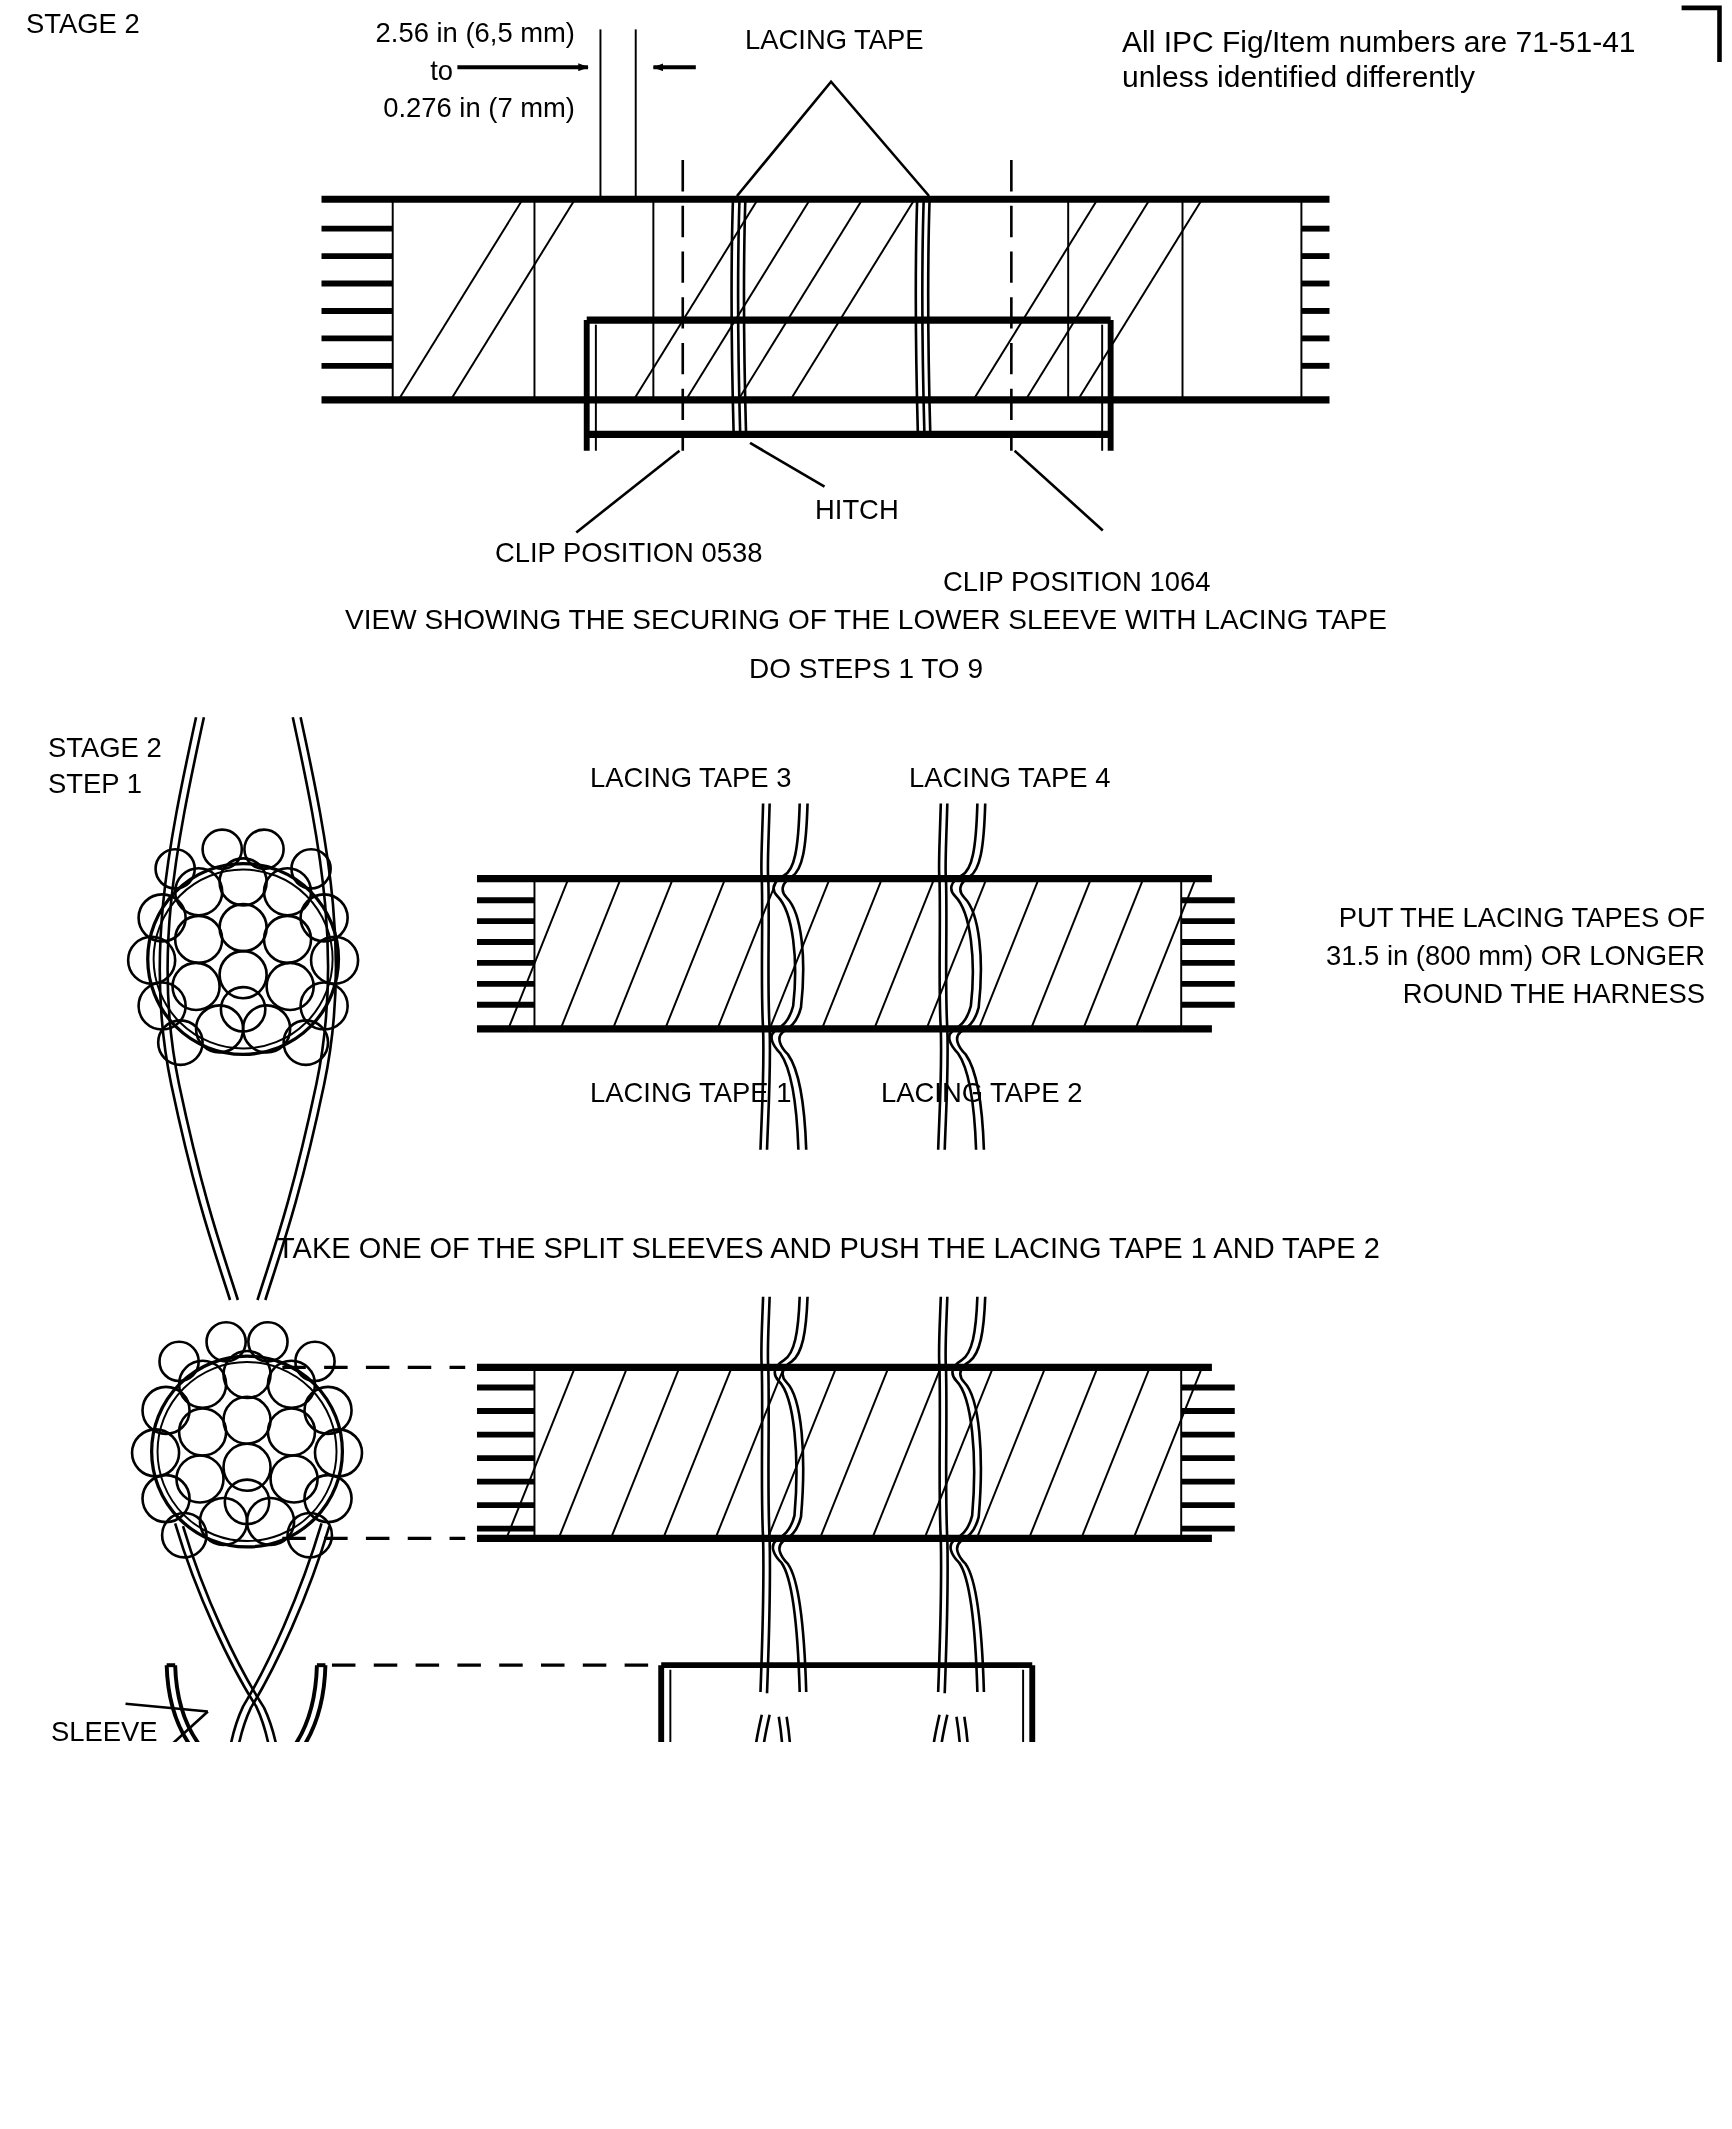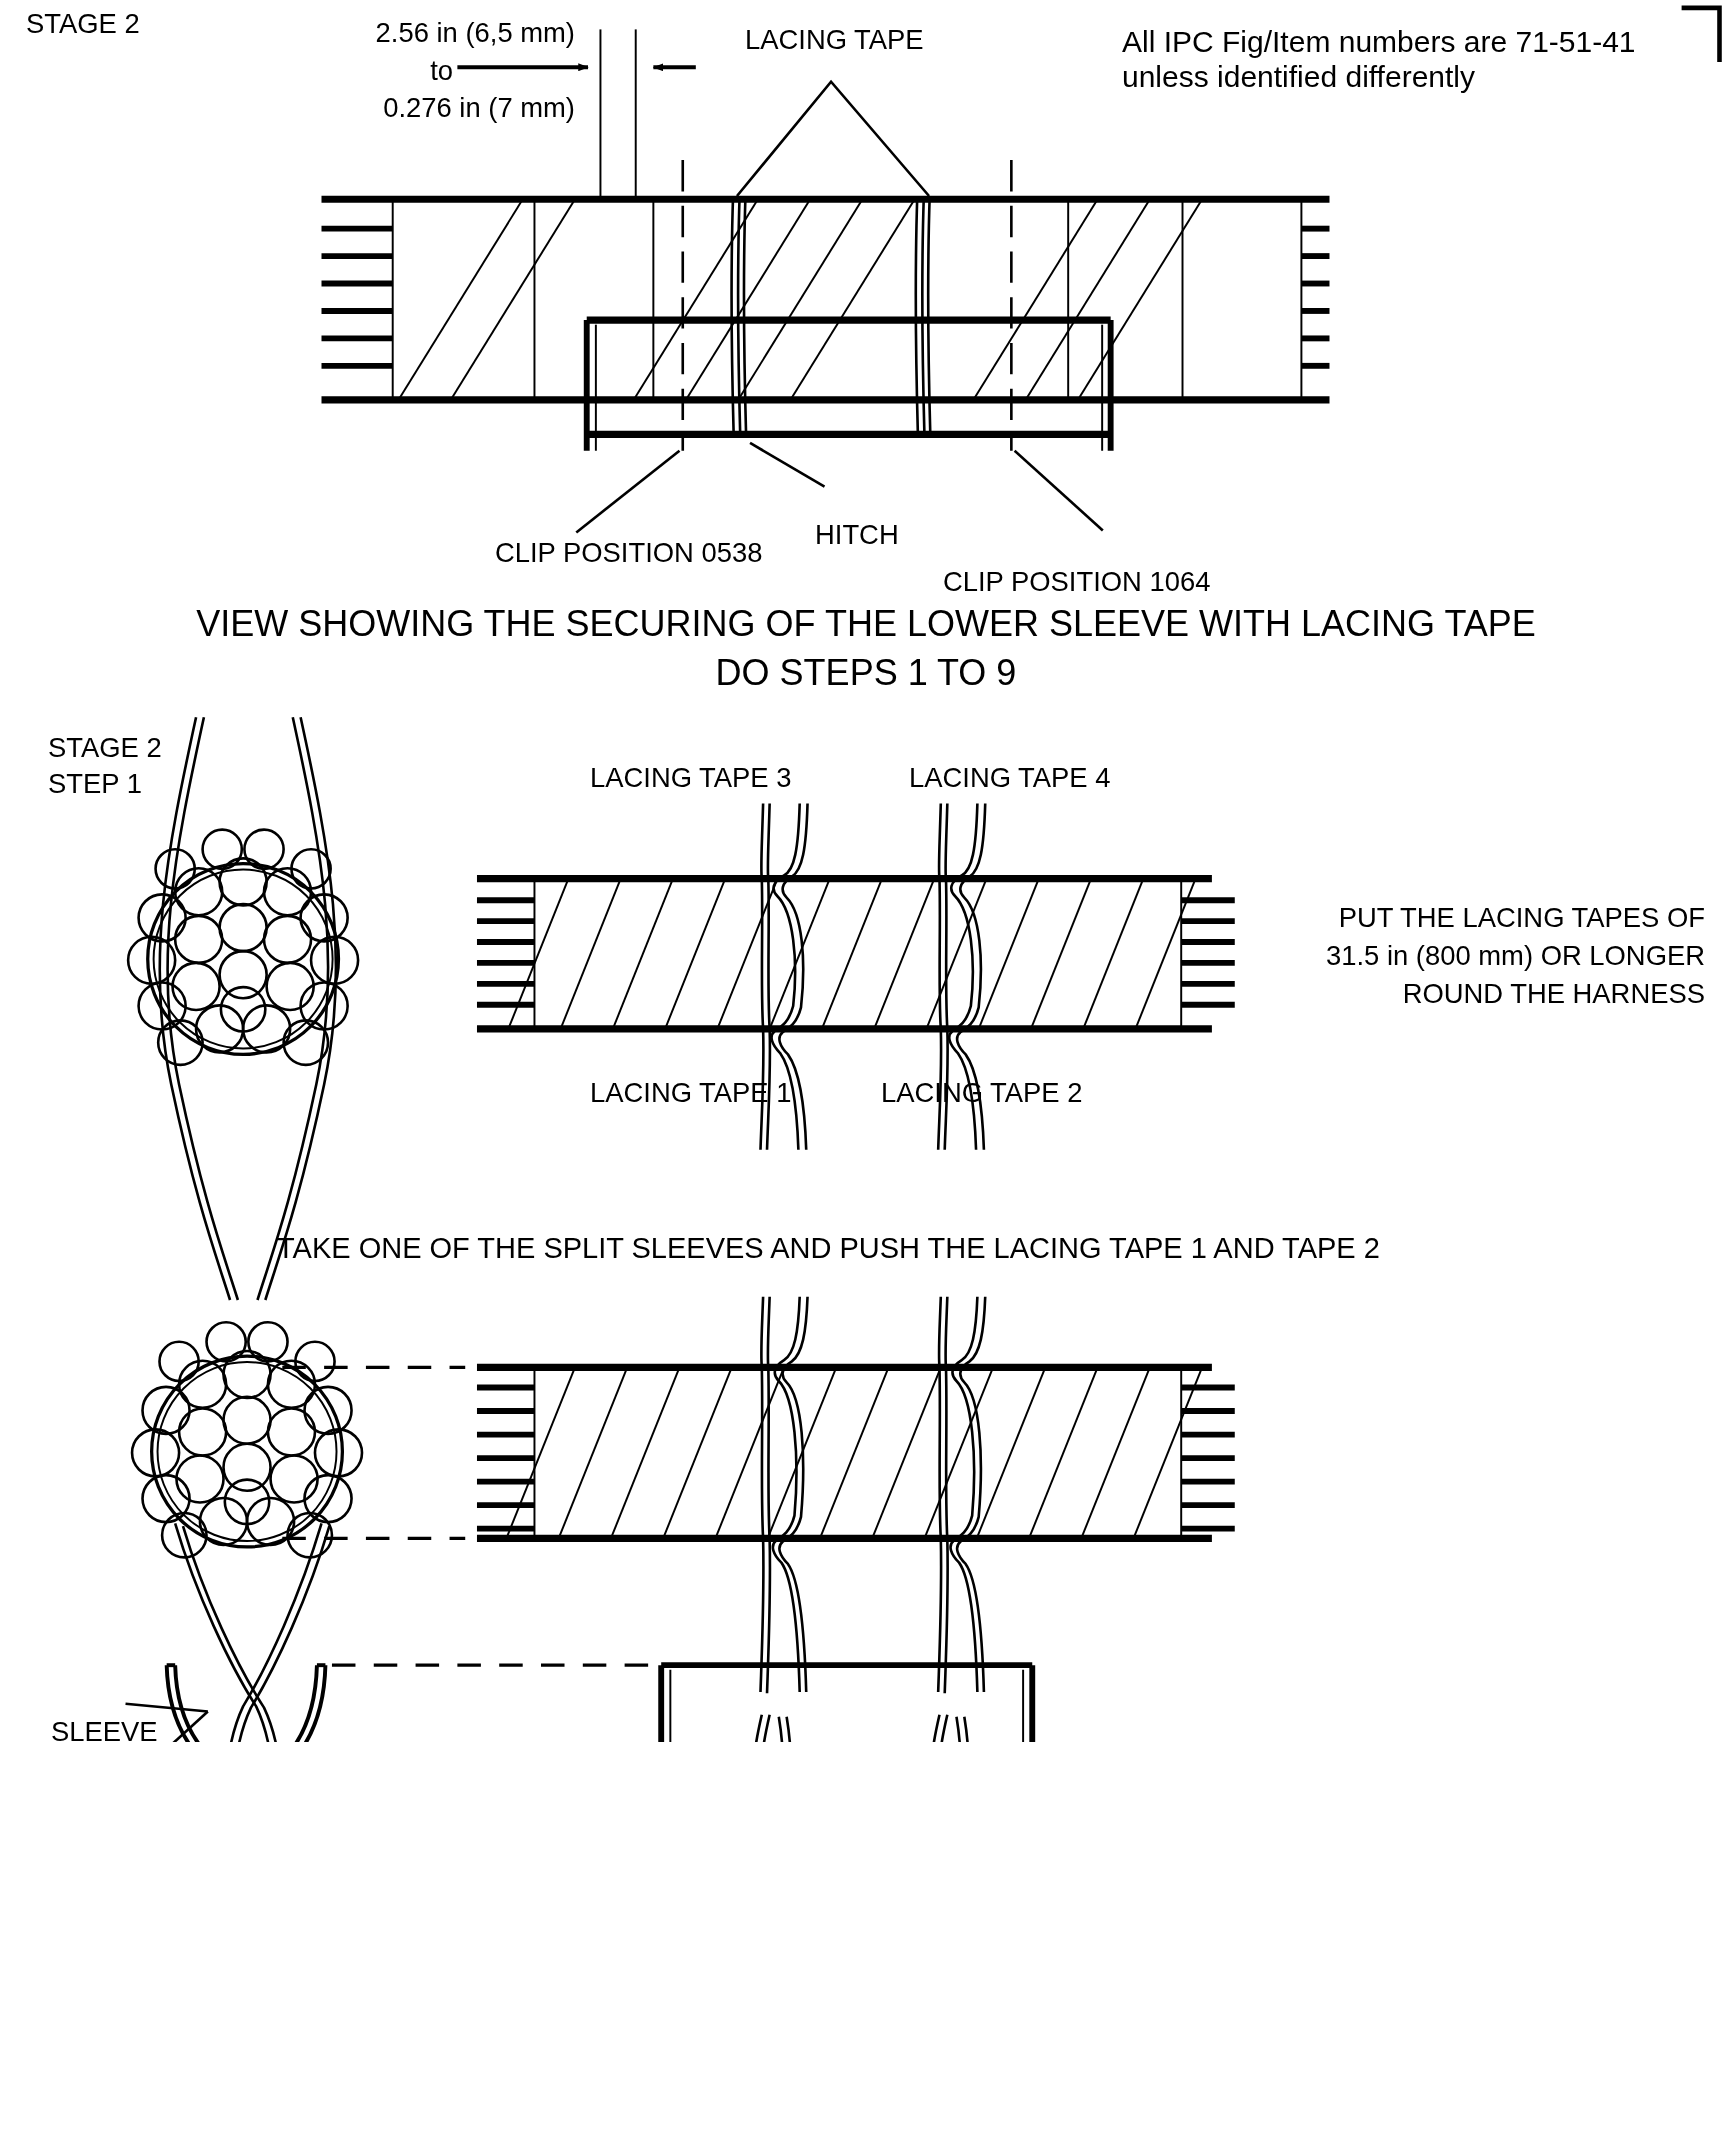--- a/index.html
+++ b/index.html
@@ -20,21 +20,21 @@
   }
   .txt {
     position: absolute;
     white-space: pre;
     color: #000;
     font-family: "Liberation Sans", sans-serif;
     line-height: 1.12;
   }
   .t-title   { font-size: 27.4px; }
   .t-note    { font-size: 30px; }
-  .t-big     { font-size: 36px; }
+  .t-big     { font-size: 28px; }
   .t-instr   { font-size: 29px; }
   .ctr { text-align: center; }
   .rgt { text-align: right; }
   svg { position: absolute; left: 0; top: 0; overflow: visible; }
   .docid {
     position: absolute;
     font-size: 25px;
     font-family: "Liberation Sans", sans-serif;
     transform-origin: 0 0;
     transform: rotate(-90deg);
@@ -50,21 +50,21 @@
 
   <div class="txt t-title rgt" style="left:105px; top:18.3px; width:470px;">2.56 in (6,5 mm)</div>
   <div class="txt t-title rgt" style="left:105px; top:56px; width:348px;">to</div>
   <div class="txt t-title rgt" style="left:105px; top:93px; width:470px;">0.276 in (7 mm)</div>
 
   <div class="txt t-title" style="left:745px; top:25px;">LACING TAPE</div>
 
   <div class="txt t-note" style="left:1122px; top:25px;">All IPC Fig/Item numbers are 71-51-41</div>
   <div class="txt t-note" style="left:1122px; top:60px;">unless identified differently</div>
 
-  <div class="txt t-title" style="left:815px; top:520px;">HITCH</div>
+  <div class="txt t-title" style="left:815px; top:495px;">HITCH</div>
 
   <div class="txt t-title" style="left:495px; top:538px;">CLIP POSITION 0538</div>
   <div class="txt t-title" style="left:943px; top:567px;">CLIP POSITION 1064</div>
 
   <div class="txt t-big ctr" style="left:0px; top:604px; width:1732px;">VIEW SHOWING THE SECURING OF THE LOWER SLEEVE WITH LACING TAPE</div>
   <div class="txt t-big ctr" style="left:0px; top:653px; width:1732px;">DO STEPS 1 TO 9</div>
 
   <div class="txt t-title" style="left:48px; top:733px;">STAGE 2</div>
   <div class="txt t-title" style="left:48px; top:769px;">STEP 1</div>
 

